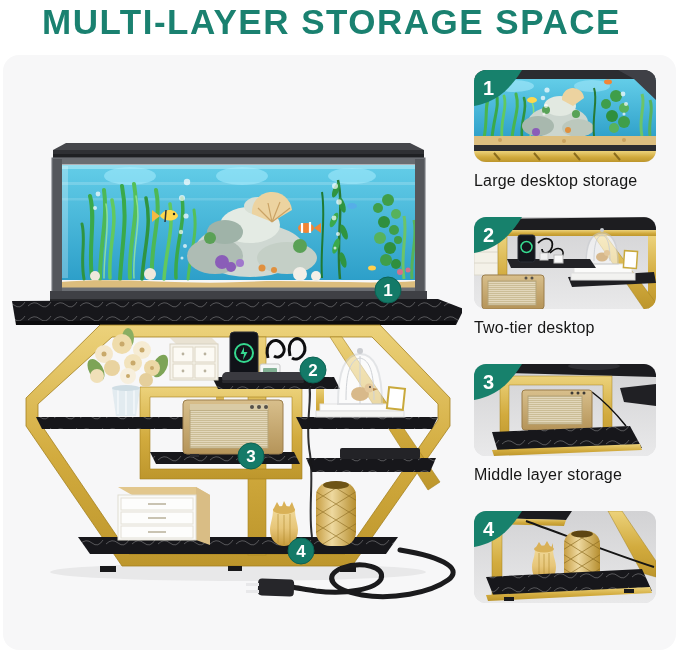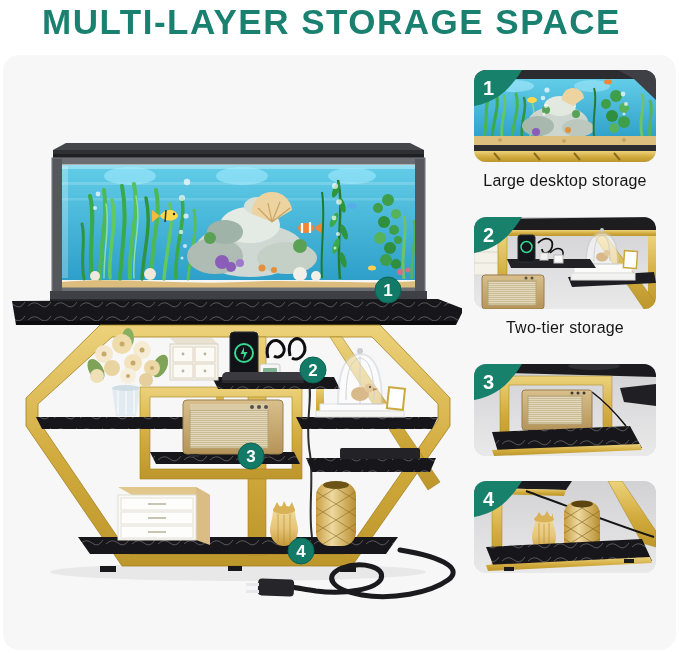--- a/index.html
+++ b/index.html
@@ -9,21 +9,21 @@
           background:var(--photo-bg,#f7f7f8);border-radius:16px;}
   .title{position:absolute;left:0;top:2px;width:663px;margin:0;text-align:center;
          font-size:35px;font-weight:800;letter-spacing:1.5px;
          color:var(--accent-teal,#1a8170);font-family:"Liberation Sans",sans-serif;}
   .main-figure{position:absolute;left:0;top:58px;width:462px;height:595px;}
   .panel-column{position:absolute;left:474px;top:70px;width:182px;}
   .panel{margin:0 0 25px 0;}
   .panel-img{position:relative;width:182px;height:92px;border-radius:12px;overflow:hidden;
              background:#dedee0;}
   .panel-img svg{display:block;}
-  .panel figcaption{margin-top:8px;text-align:center;font-size:16px;line-height:22px;
+  .panel figcaption{margin-top:8px;text-align:left;font-size:16px;line-height:22px;
              letter-spacing:0.2px;color:var(--caption-text,#161616);}
   .badge-circle{fill:var(--badge-teal,#147a68);stroke:#0c6354;stroke-width:1;}
   .badge-num{fill:#ffffff;font-family:"Liberation Sans",sans-serif;font-weight:bold;
              font-size:17px;text-anchor:middle;}
   .ribbon{fill:var(--ribbon-teal,#17816c);}
   .ribbon-num{fill:#ffffff;font-family:"Liberation Sans",sans-serif;font-weight:bold;
              font-size:20px;}
 </style>
 </head>
 <body>
@@ -435,21 +435,21 @@
           <rect x="66" y="36" width="8" height="7" fill="#f1f1f1" stroke="#cccccc"></rect>
           <rect x="80" y="38" width="9" height="8" fill="#fafafa" stroke="#bbbbbb"></rect>
           <rect x="8" y="58" width="62" height="34" rx="3" fill="url(#gSpk)" stroke="#9a7d4b"></rect>
           <rect x="14" y="64" width="48" height="24" fill="url(#patMesh)" stroke="#b5a478"></rect>
           <circle cx="52" cy="61" r="1.5" fill="#55514a"></circle>
             <circle cx="58" cy="61" r="1.5" fill="#55514a"></circle>
           <path class="ribbon" d="M0,0 L48,0 C38,16 28,26 14,32 C8,34.5 3,35.5 0,36 Z"></path>
           <text class="ribbon-num" x="9" y="25">2</text>
         </svg>
       </div>
-      <figcaption>Two-tier storage</figcaption>
+      <figcaption>Two-tier desktop</figcaption>
     </figure>
 
     <figure class="panel">
       <div class="panel-img">
         <svg width="182" height="92" viewBox="0 0 182 92">
           <rect width="182" height="92" fill="url(#gGray)"></rect>
           <polygon points="28,0 182,0 182,13 34,9" fill="#1b1b1f"></polygon>
           <ellipse cx="120" cy="2" rx="26" ry="4" fill="#2e2e33"></ellipse>
           <polygon points="146,24 182,20 182,42 150,38" fill="#202024"></polygon>
           <path d="M26,12 H138 V82 H26 Z M35,21 H129 V73 H35 Z" fill="url(#gGold)" fill-rule="evenodd" stroke="#a5821f" stroke-width="0.5"></path>
@@ -460,20 +460,21 @@
             <circle cx="104" cy="29" r="1.5" fill="#3c3a36"></circle>
             <circle cx="110" cy="29" r="1.5" fill="#3c3a36"></circle>
           <rect x="54" y="66" width="8" height="3" fill="#2a2a2e"></rect>
             <rect x="100" y="66" width="8" height="3" fill="#2a2a2e"></rect>
           <polygon points="18,68 156,62 168,84 24,88" fill="url(#patMarble)"></polygon>
           <polygon points="18,86 166,80 168,86 20,92" fill="url(#gGold)"></polygon>
           <path class="ribbon" d="M0,0 L48,0 C38,16 28,26 14,32 C8,34.5 3,35.5 0,36 Z"></path>
           <text class="ribbon-num" x="9" y="25">3</text>
         </svg>
       </div>
+      <figcaption>Middle layer storage</figcaption>
     </figure>
 
     <figure class="panel">
       <div class="panel-img">
         <svg width="182" height="92" viewBox="0 0 182 92">
           <rect width="182" height="92" fill="url(#gGray)"></rect>
           <polygon points="16,0 98,0 92,9 12,7" fill="#1b1b1f"></polygon>
           <polygon points="12,7 92,9 90,15 12,13" fill="url(#gGold)"></polygon>
           <rect x="18" y="13" width="10" height="72" fill="url(#gGold)" stroke="#a5821f" stroke-width="0.5"></rect>
           <polygon points="134,0 148,0 182,50 182,66 168,62" fill="url(#gGold)" stroke="#a5821f" stroke-width="0.5"></polygon>

